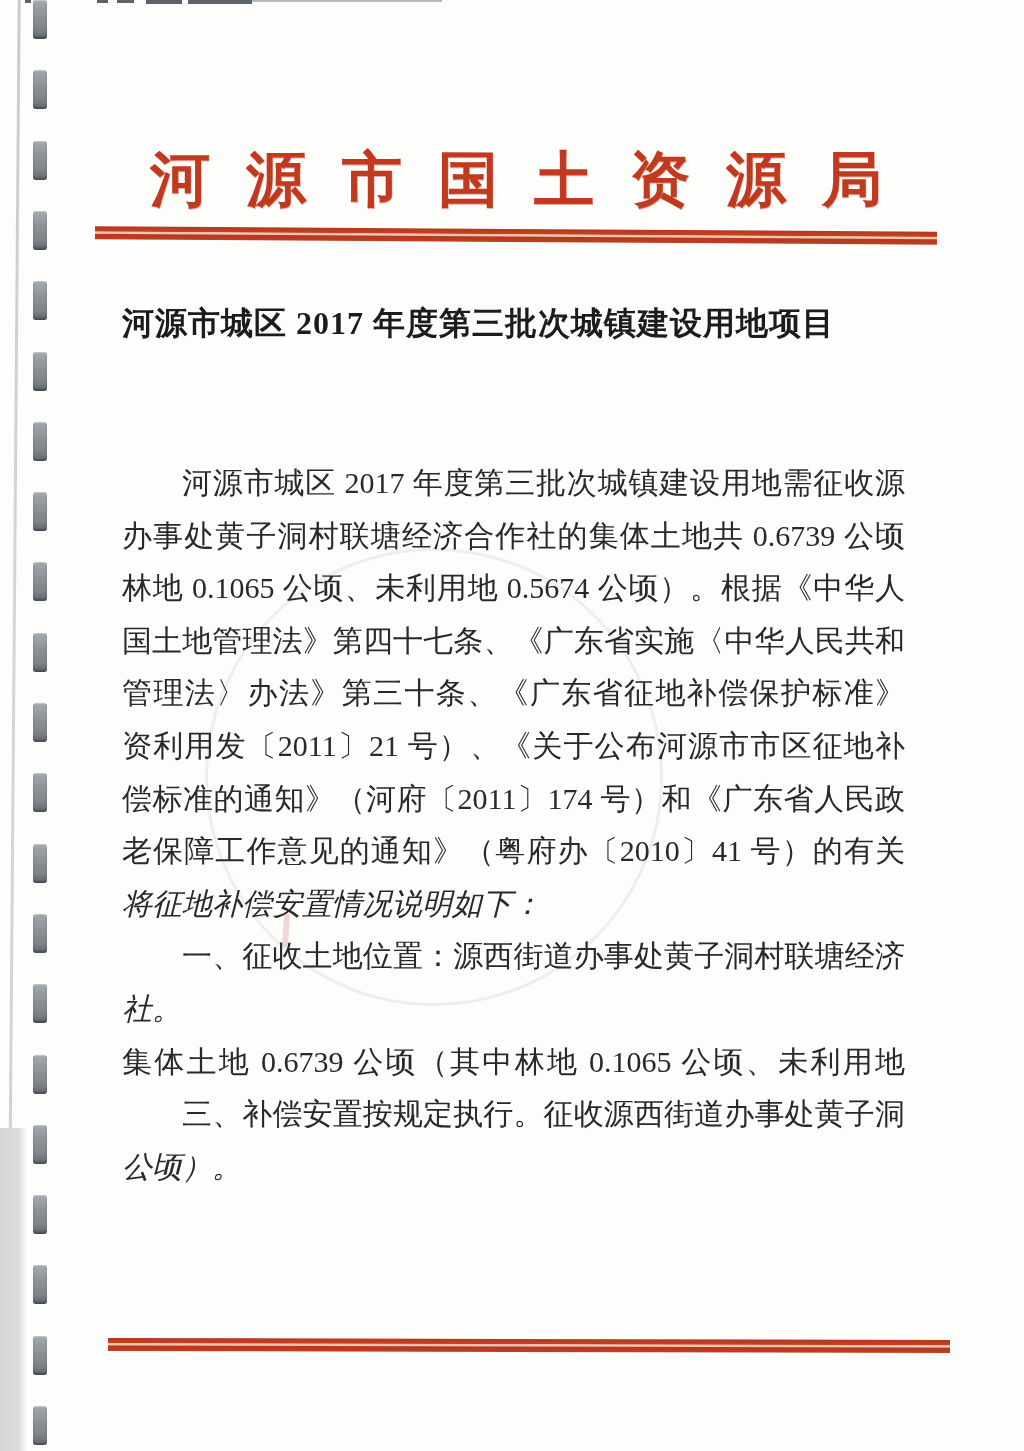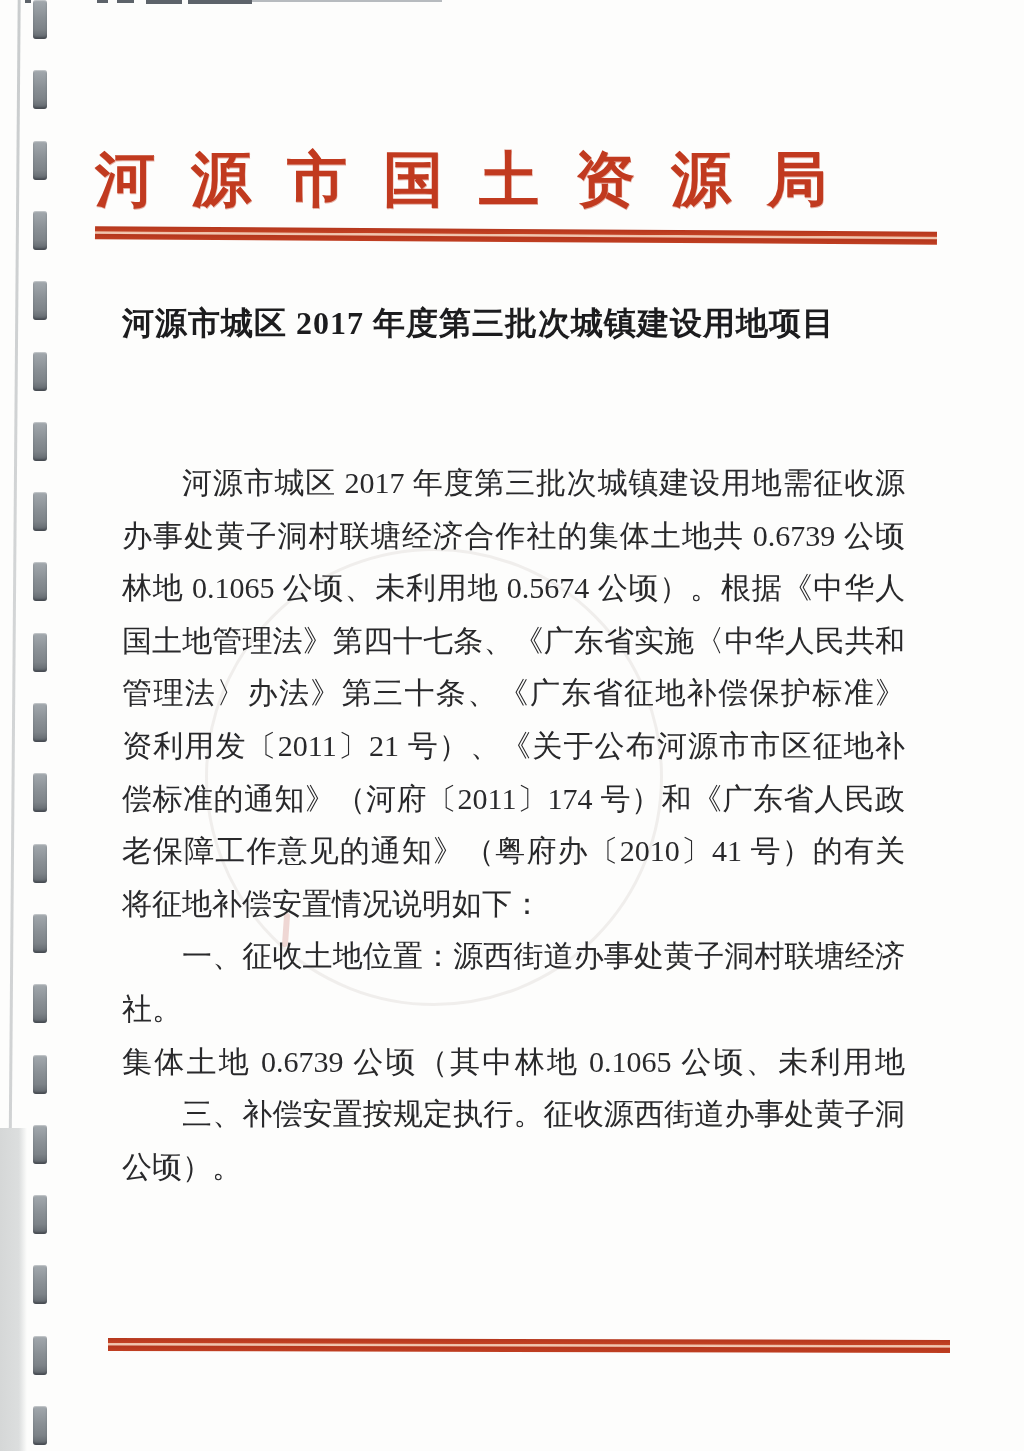--- a/index.html
+++ b/index.html
@@ -45,21 +45,21 @@
     position: absolute;
     top: 0;
     background: #5d636a;
   }
 
   
   .letterhead {
     position: absolute;
     left: 95px; top: 140px;
     width: 842px; height: 84px;
-    text-align: left;
+    text-align: center;
     white-space: nowrap;
   }
   .letterhead .agency {
     font-size: 60px;
     font-weight: bold;
     color: #c13a1f;
     letter-spacing: 36px;
     margin-right: -36px;
     text-shadow: 0.5px 0.5px 0 rgba(193,58,31,0.4);
   }
@@ -103,21 +103,21 @@
     font-size: 30px;
   }
   .bline {
     height: 52.6px;
     line-height: 52.6px;
     text-align: justify;
     text-align-last: justify;
     white-space: normal;
     overflow: hidden;
   }
-  .bline.end { text-align-last: left; }
+  .bline.end { text-align-last: left; font-style: italic; }
   .bline.indent { text-indent: 2em; }
 
   
   .stain-circle {
     position: absolute;
     left: 205px; top: 548px;
     width: 452px; height: 452px;
     border-radius: 50%;
     border: 3px solid rgba(165,152,140,0.14);
   }

